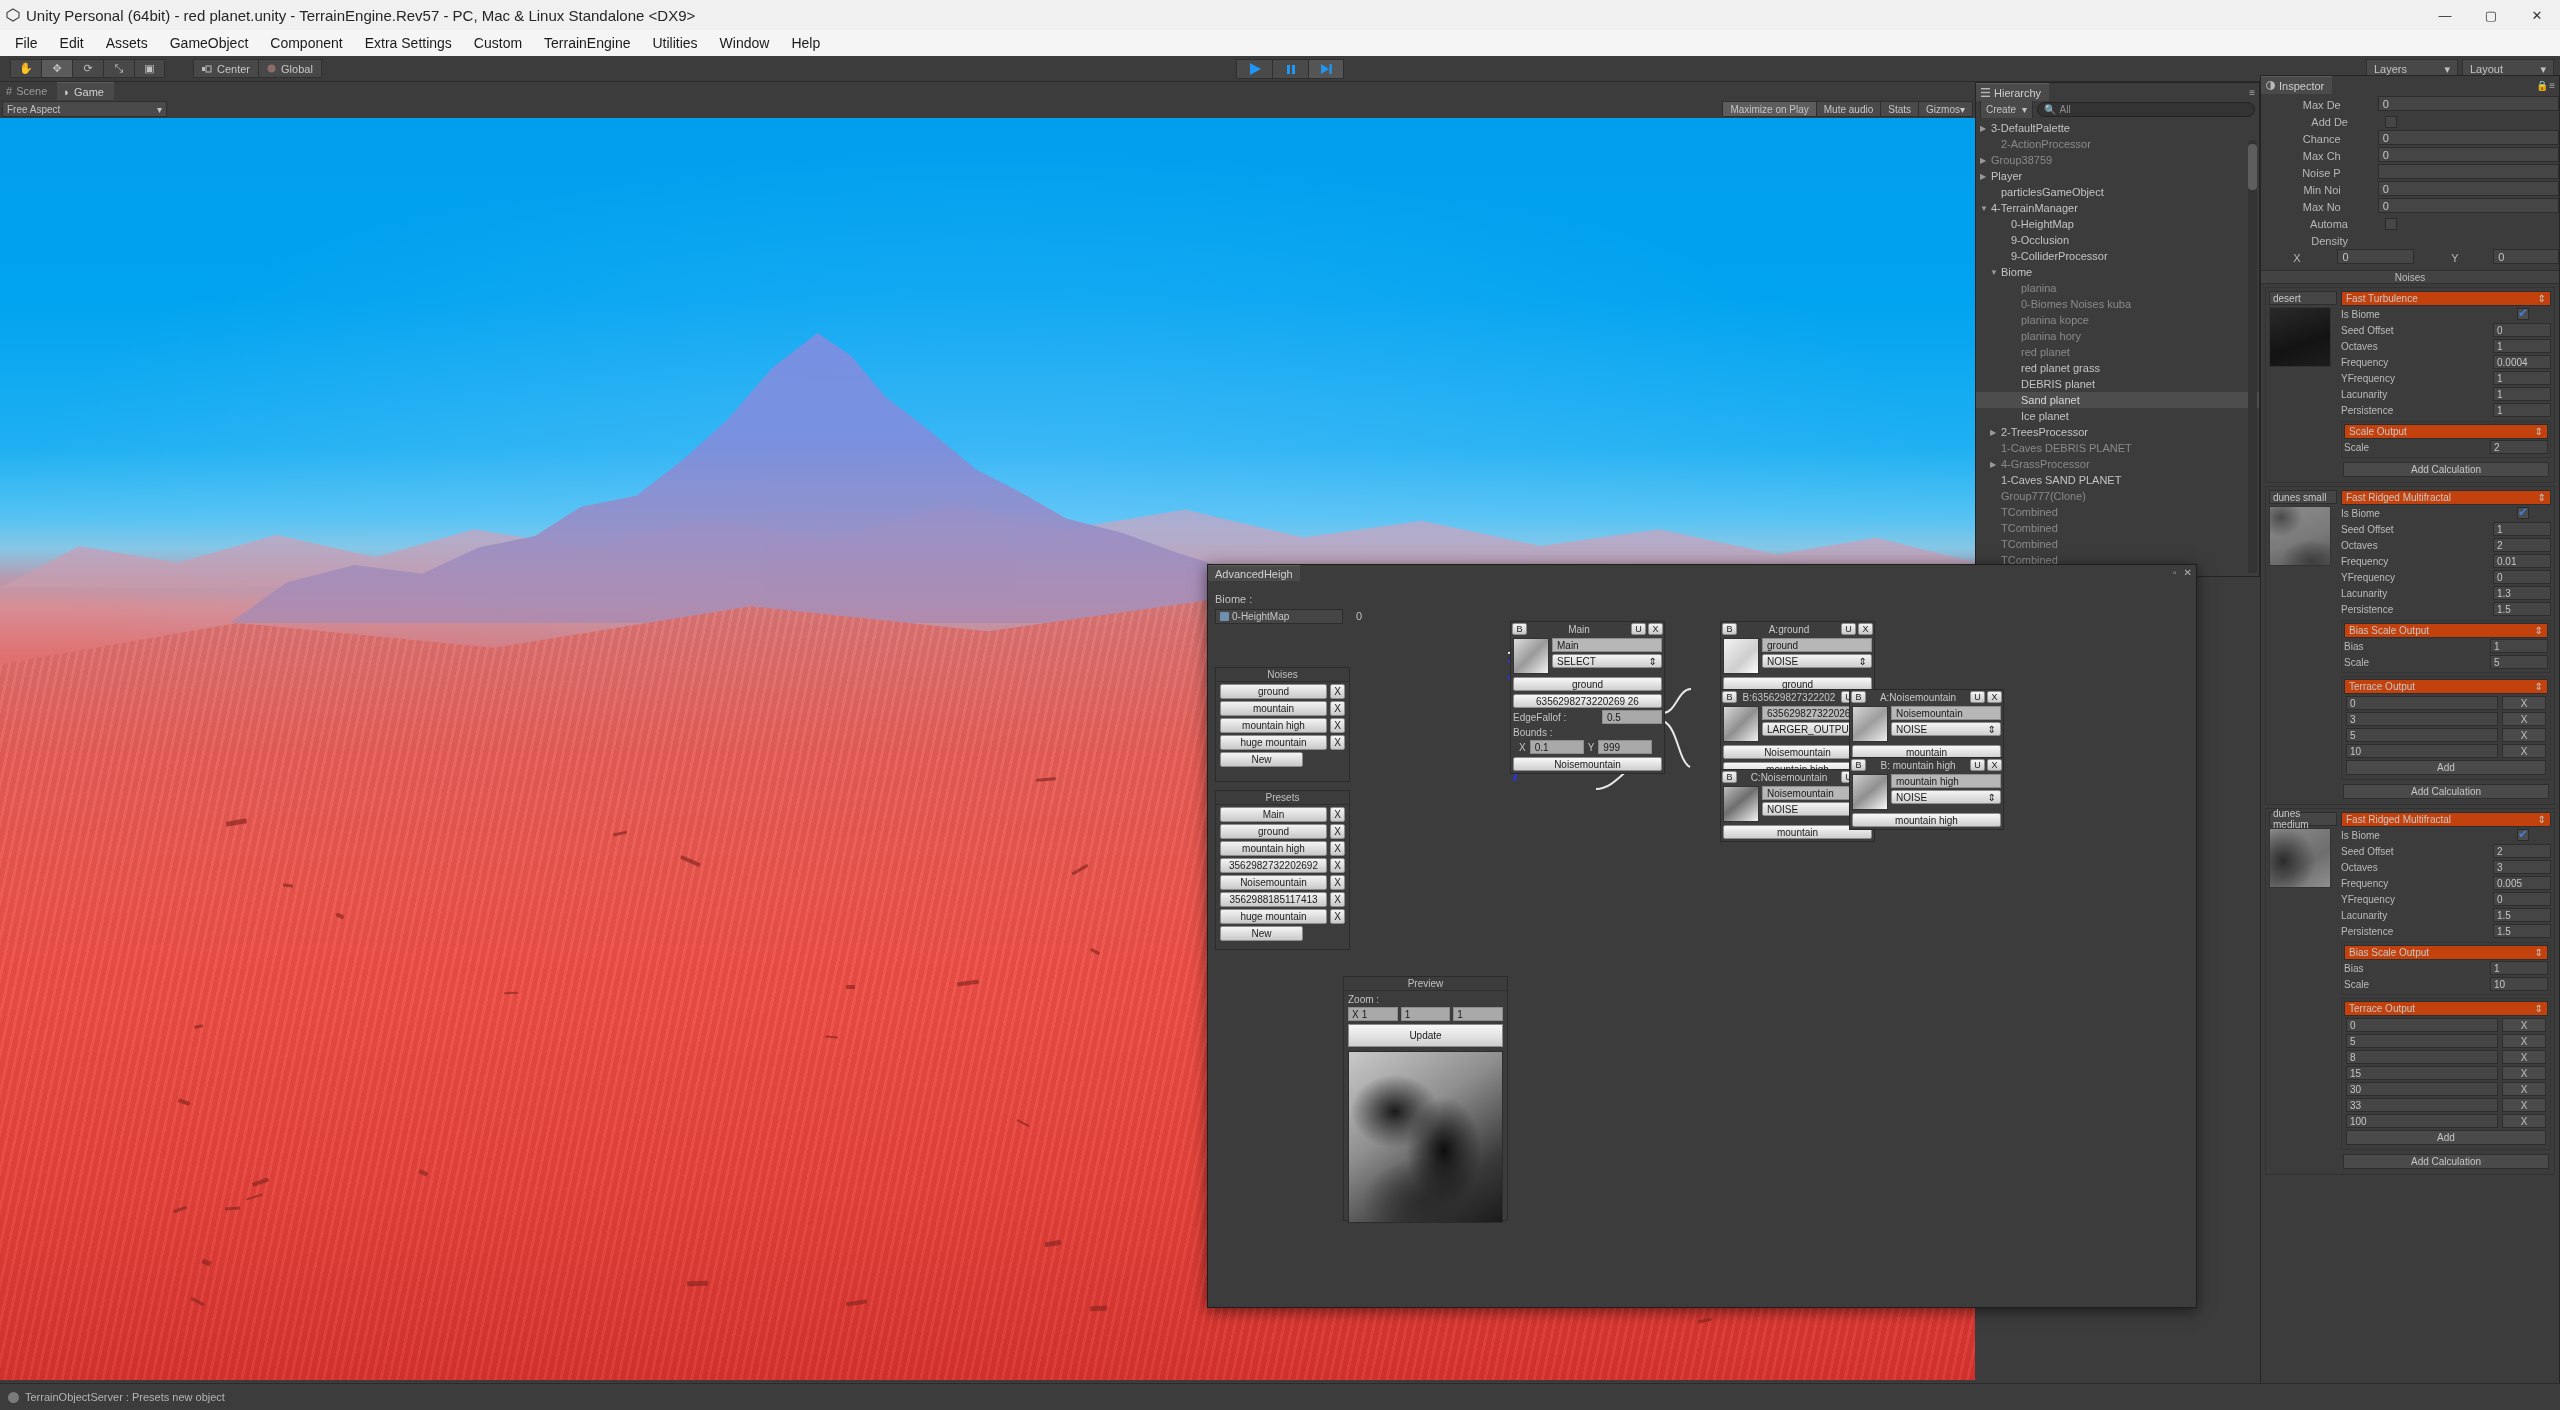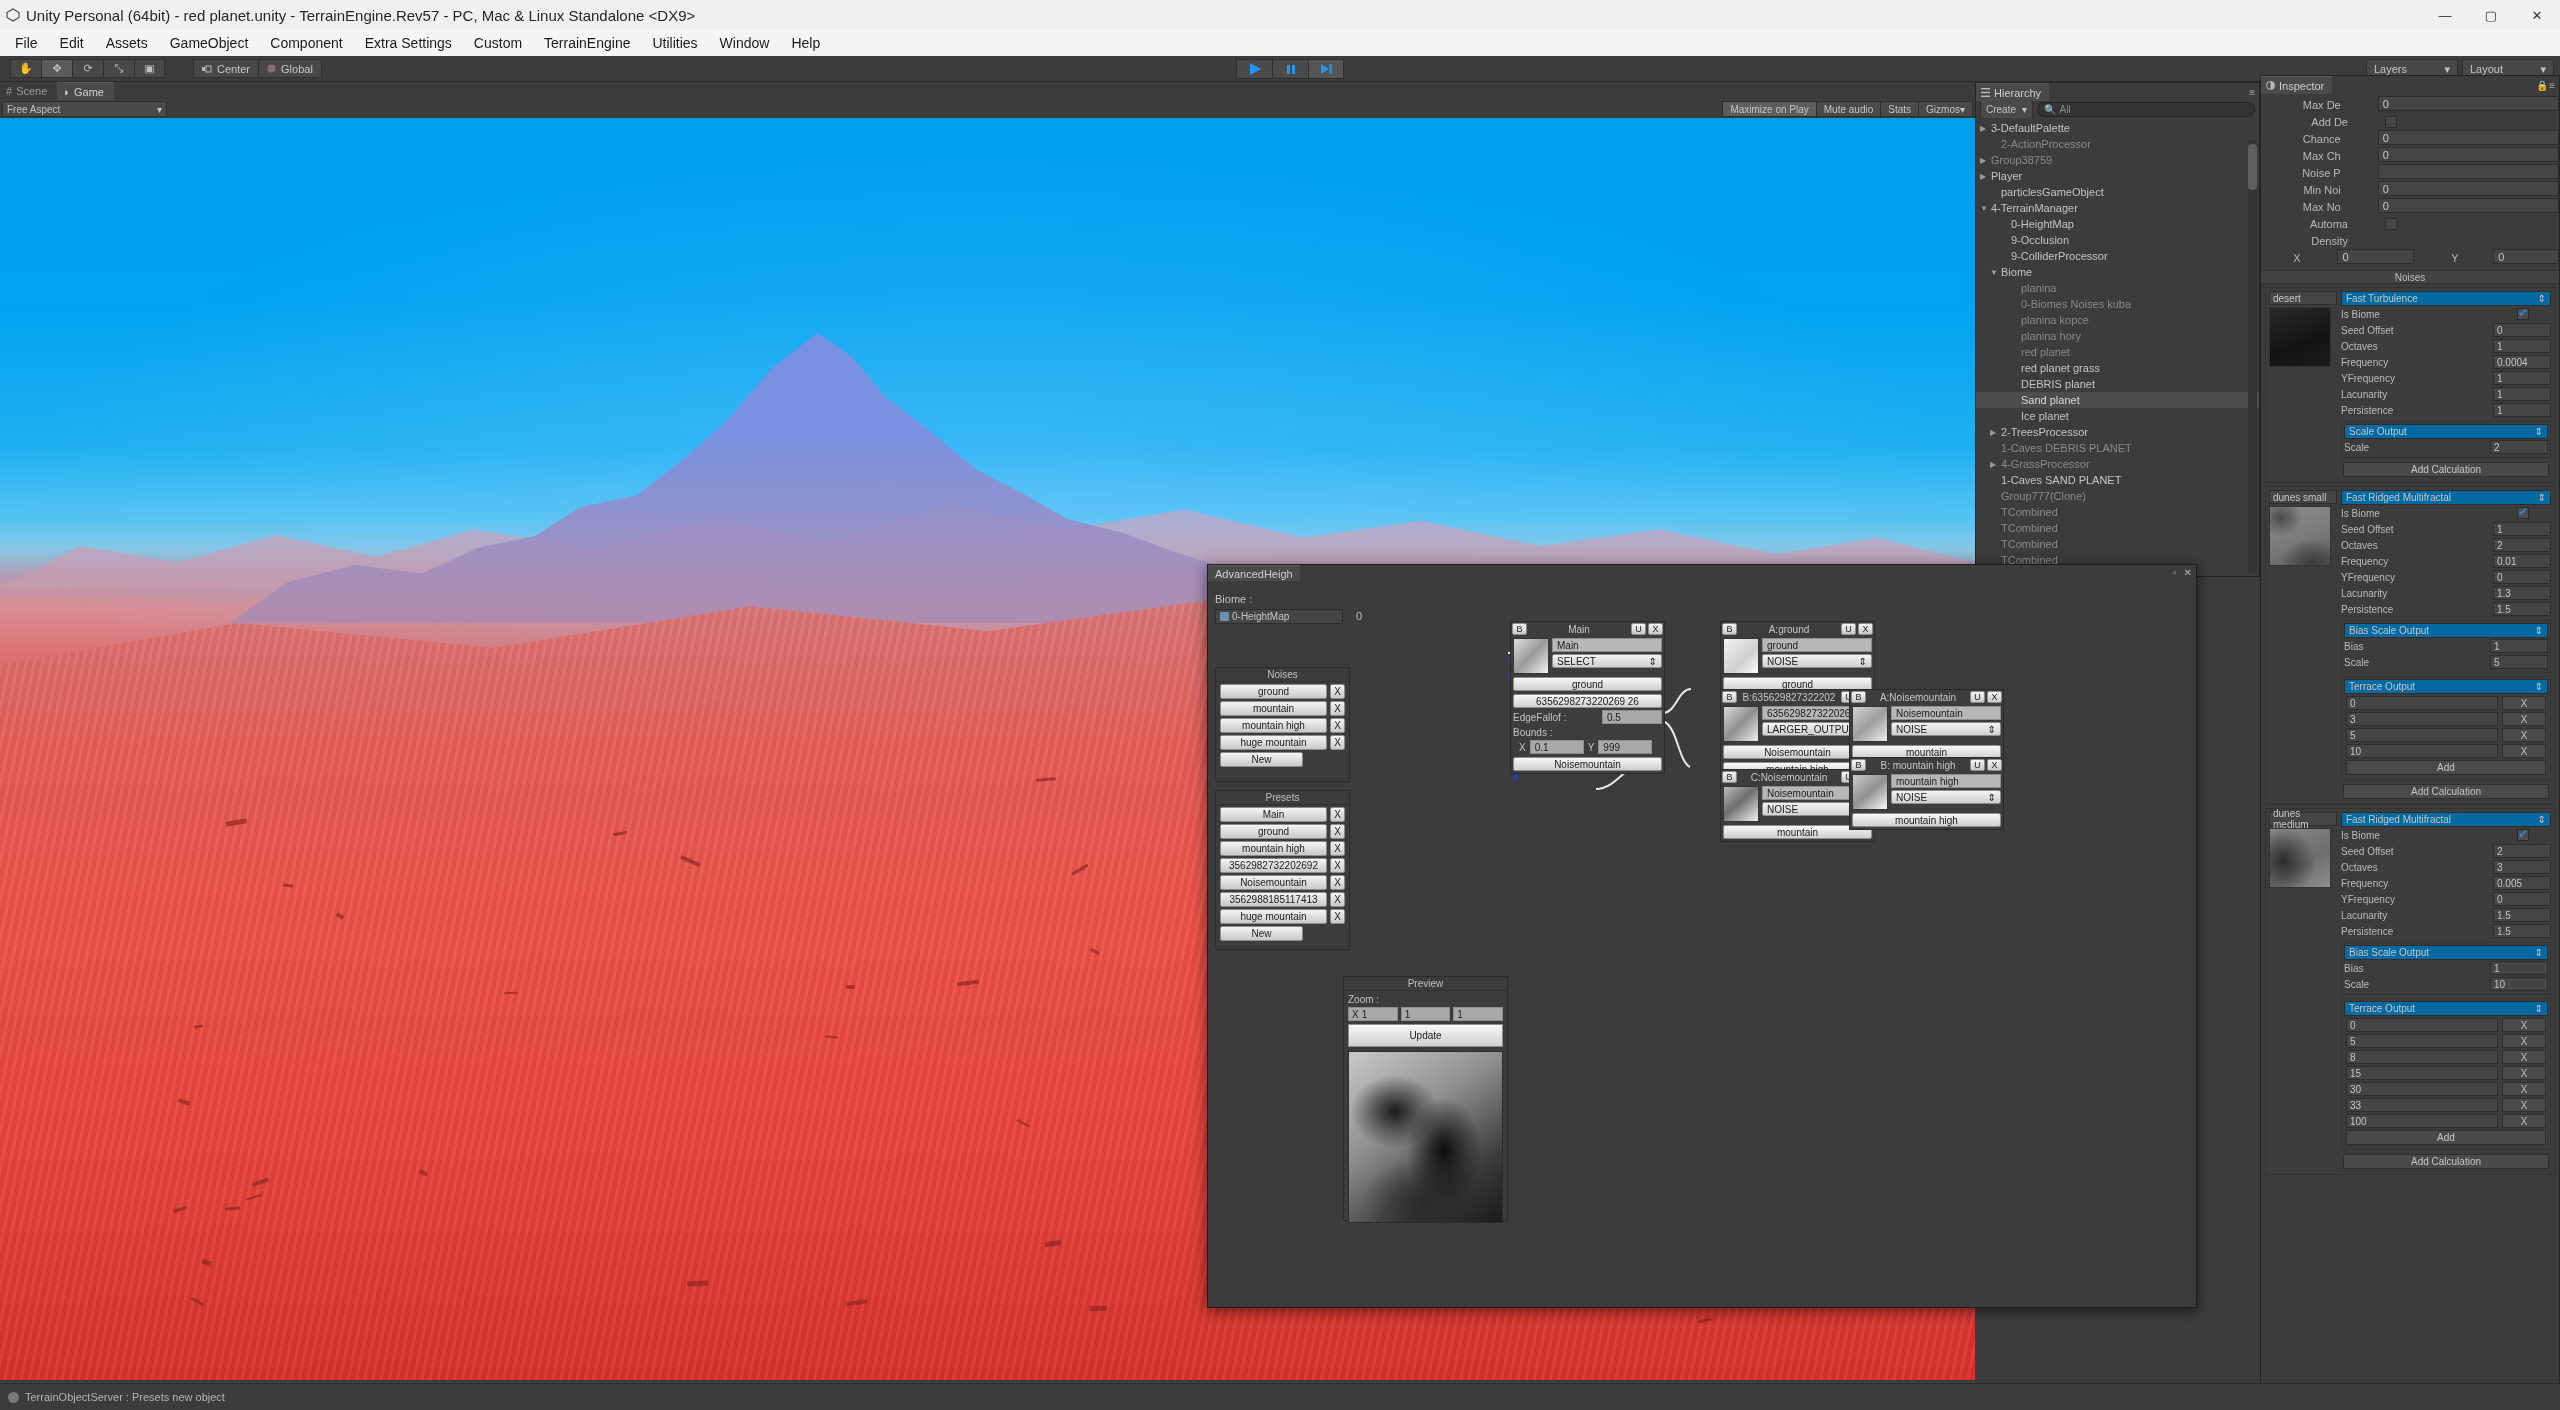--- a/index.html
+++ b/index.html
@@ -168,21 +168,21 @@
   .section-head{
     height:14px; background:#434343; border-top:1px solid #2f2f2f; border-bottom:1px solid #2f2f2f;
     display:flex; align-items:center; justify-content:center; color:#bdbdbd; font-size:10px;
   }
   .noise-card{ border:1px solid #323232; margin:3px 4px; padding:3px; display:flex; gap:4px; }
   .nc-left{ width:68px; }
   .nc-name{ height:14px; background:#454545; border:1px solid #2d2d2d; color:#c8c8c8; font-size:10px; padding:0 3px; display:flex; align-items:center;}
   .nc-prev{ width:62px; height:60px; margin-top:2px; border:1px solid #333; }
   .nc-right{ flex:1; }
   .dropdown{
-    height:15px; background:#0369a1; border:1px solid #2e2e2e; color:#c6c6c6; font-size:10px;
+    height:15px; background:#c2410c; border:1px solid #2e2e2e; color:#c6c6c6; font-size:10px;
     display:flex; align-items:center; justify-content:space-between; padding:0 4px;
   }
   .prow{ height:16px; display:flex; align-items:center; justify-content:space-between; font-size:10px; color:#bbb; }
   .pval{ width:58px; height:14px; background:#454545; border:1px solid #2d2d2d; color:#c6c6c6; font-size:10px; padding:0 3px; display:flex; align-items:center;}
   .calcbox{ border:1px solid #343434; margin-top:3px; padding:2px; }
   .terrrow{ display:flex; gap:4px; margin:2px; }
   .terrval{ flex:1; height:14px; background:#454545; border:1px solid #2d2d2d; color:#c6c6c6; font-size:10px; padding:0 3px; display:flex; align-items:center;}
   .terrx{ width:44px; height:14px; background:#4a4a4a; border:1px solid #2e2e2e; color:#c0c0c0; font-size:10px; display:flex; align-items:center; justify-content:center;}
   .wbtn{ height:15px; background:#4a4a4a; border:1px solid #2e2e2e; color:#c6c6c6; font-size:10px; display:flex; align-items:center; justify-content:center; margin:2px;}
 

